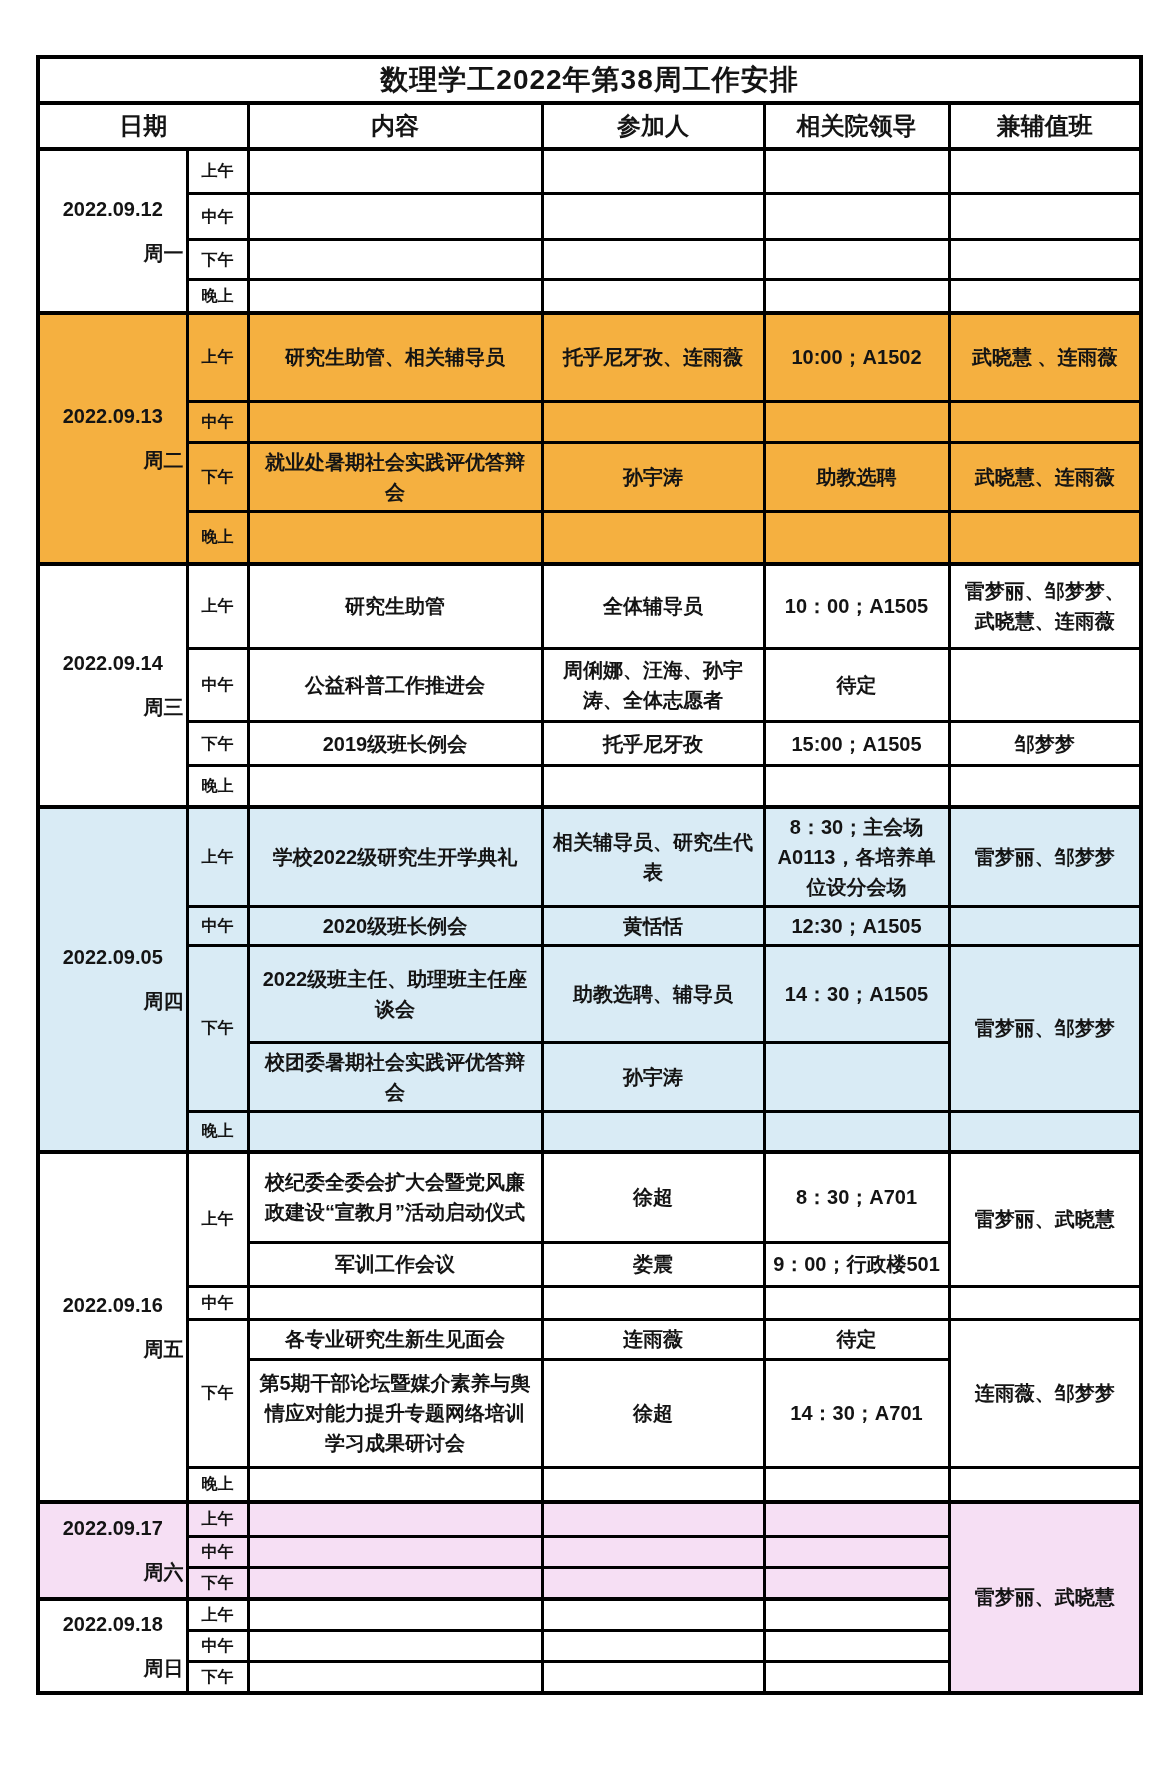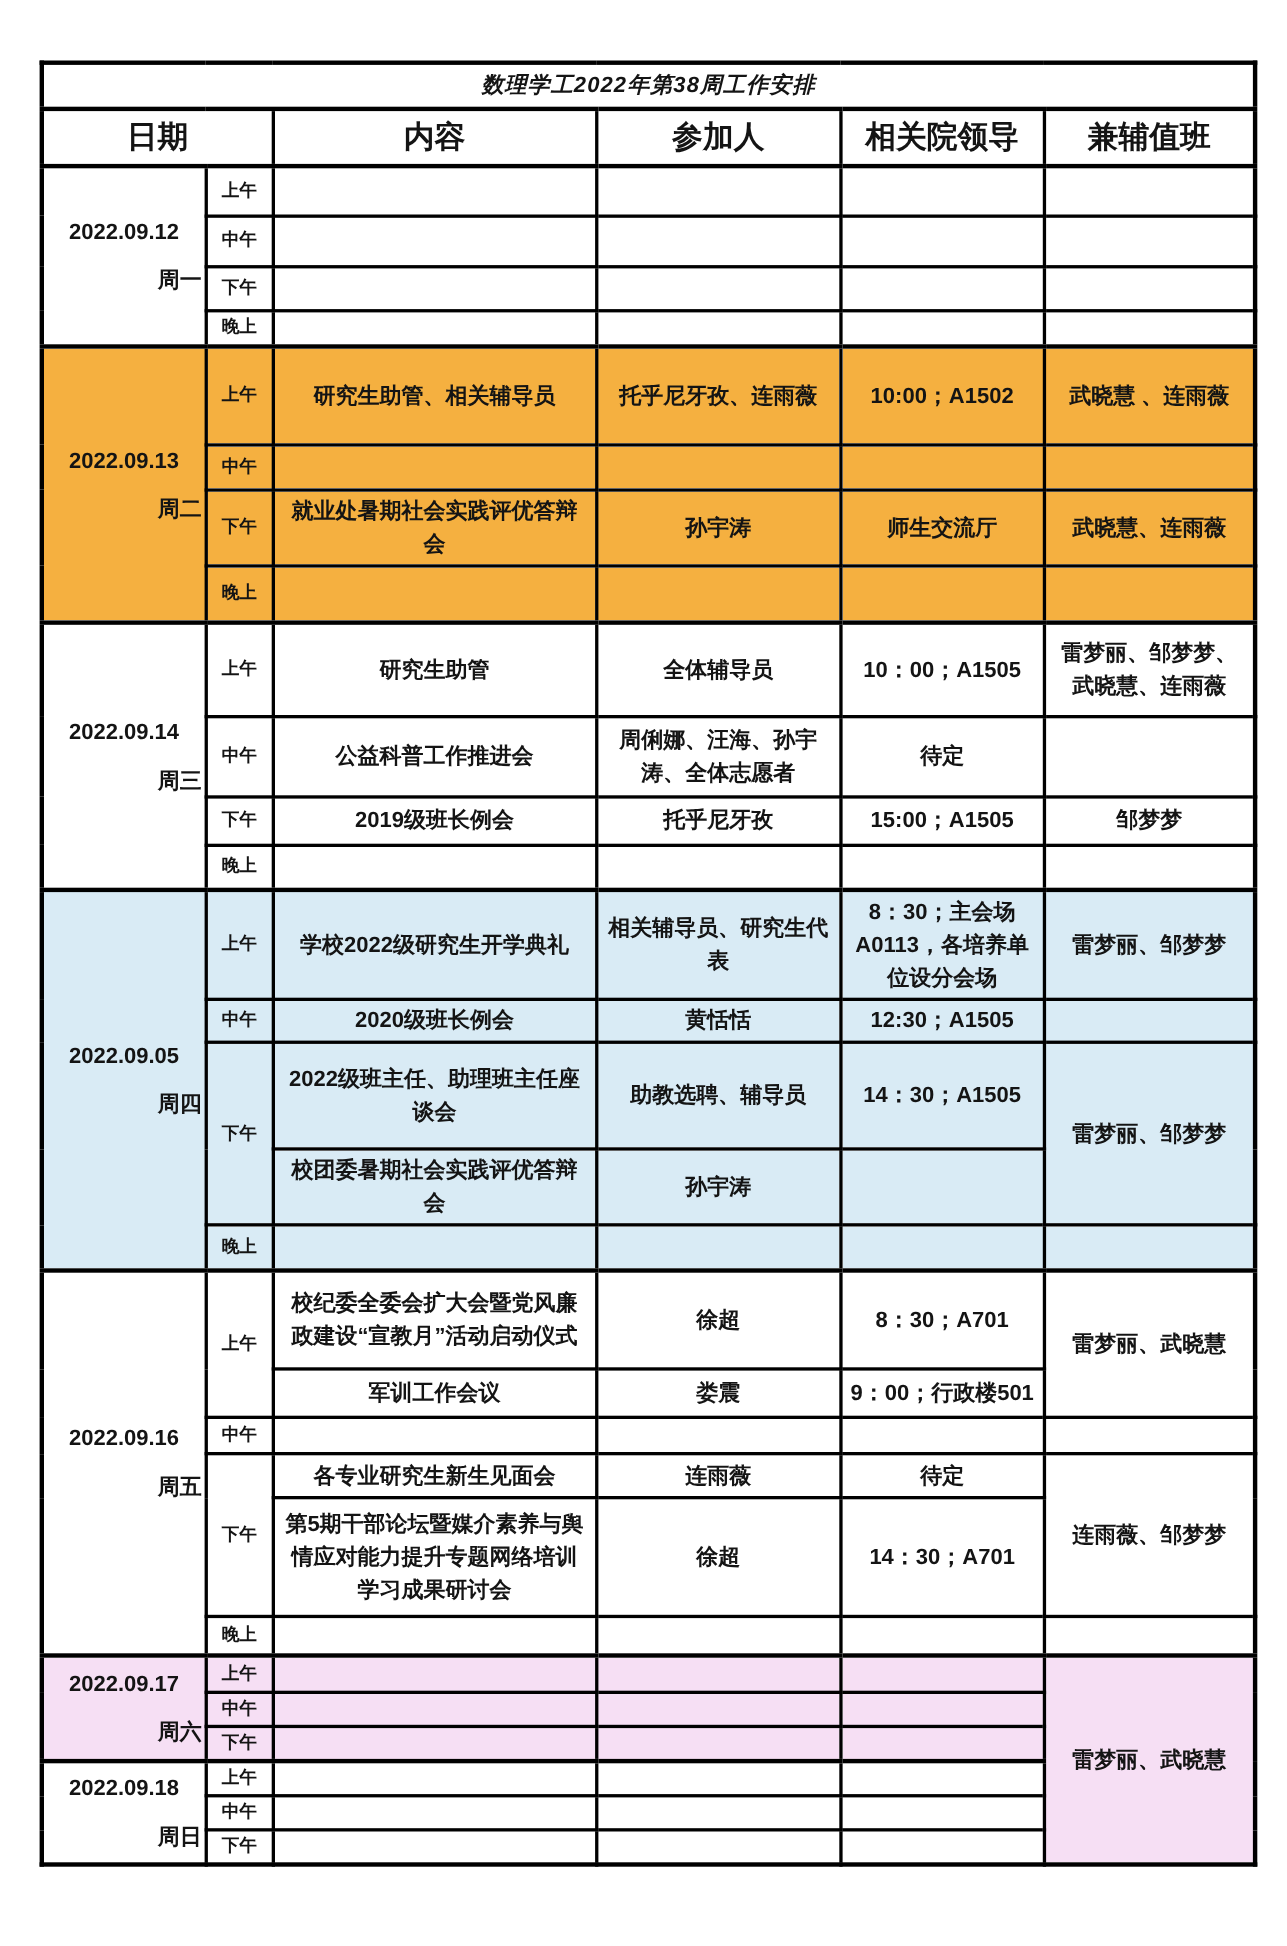--- a/index.html
+++ b/index.html
@@ -1,21 +1,21 @@
 <!DOCTYPE html>
 <html style="--tuesday: #F5B040; --thursday: #D9EBF5; --weekend: #F6DFF4;"><head>
 <meta charset="utf-8">
 <style>
   html,body{margin:0;padding:0;background:#ffffff;}
   body{width:1170px;height:1769px;position:relative;font-family:"Liberation Sans",sans-serif;color:#111;}
   table.sched{position:absolute;left:36px;top:55px;width:1103px;border-collapse:collapse;table-layout:fixed;border:4px solid #000;}
   td,th{border:3px solid #000;text-align:center;vertical-align:middle;font-weight:700;padding:3px 6px;box-sizing:border-box;font-size:20px;line-height:1.5;color:#141414;overflow:hidden;}
   tr.sec>td,tr.sec>th{border-top:4px solid #000;}
-  td.titlecell{font-size:20px;letter-spacing:1px;padding:4px 2px;line-height:1.2;font-style:italic;}
-  th{font-size:28px;}
+  td.titlecell{font-size:28px;letter-spacing:1px;padding:4px 2px;line-height:1.2;}
+  th{font-size:24px;font-family:Liberation Serif, serif;}
   td.datecell{font-size:20px;padding:2px 2px;}
   td.datecell .wk{margin-top:14px;text-align:right;}
   td.slot{font-size:16px;padding:2px 2px;}
   tr.tue>td{background:var(--tuesday);}
   tr.thu>td{background:var(--thursday);}
   .pink{background:var(--weekend);}
 </style>
 </head>
 <body>
 
@@ -90,21 +90,21 @@
     <td class="slot">中午</td>
     <td></td>
     <td></td>
     <td></td>
     <td></td>
   </tr>
   <tr class="tue" style="height:67px">
     <td class="slot">下午</td>
     <td>就业处暑期社会实践评优答辩会</td>
     <td>孙宇涛</td>
-    <td>师生交流厅</td>
+    <td>助教选聘</td>
     <td>武晓慧、连雨薇</td>
   </tr>
   <tr class="tue" style="height:52px">
     <td class="slot">晚上</td>
     <td></td>
     <td></td>
     <td></td>
     <td></td>
   </tr>
 

